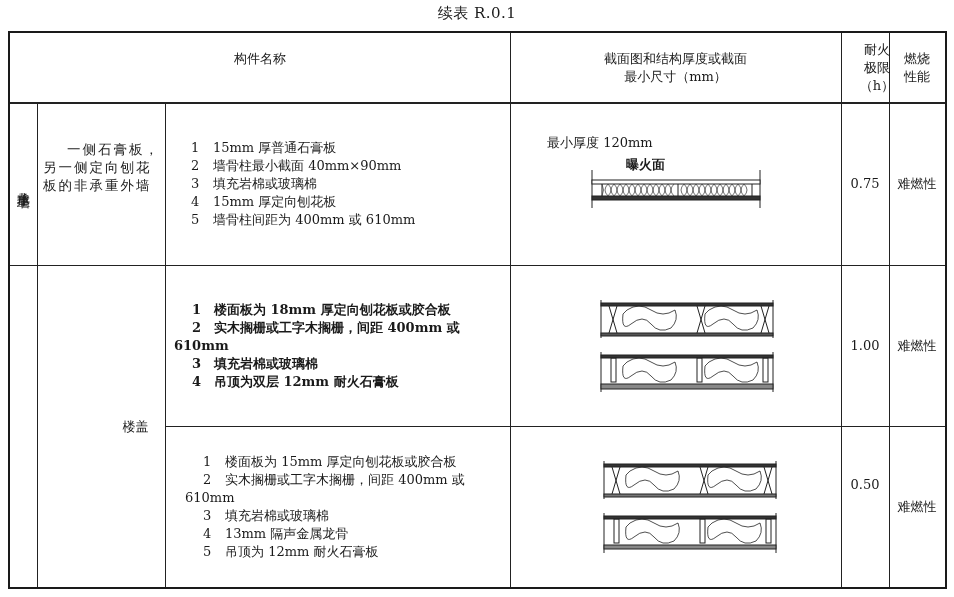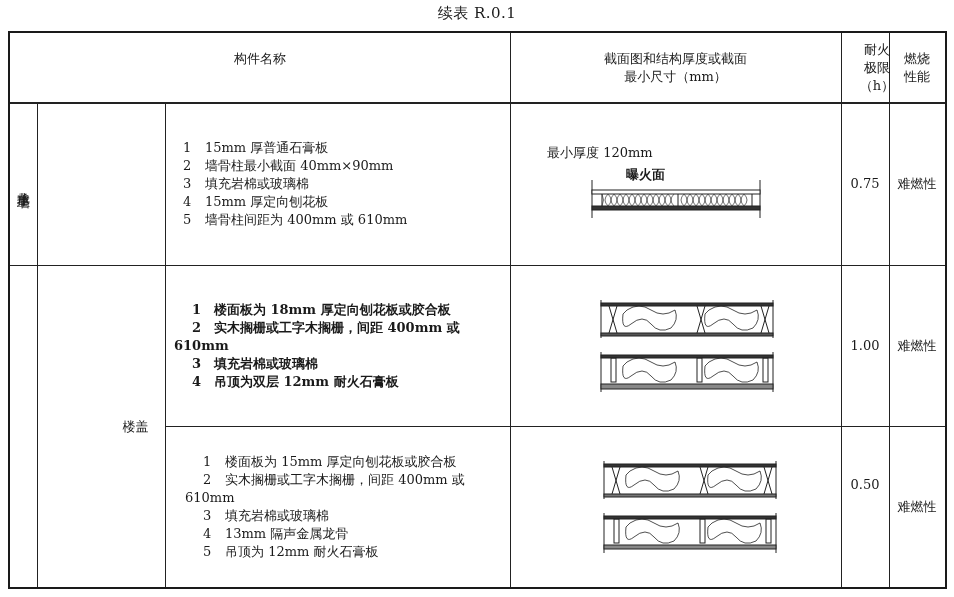--- a/index.html
+++ b/index.html
@@ -7,21 +7,21 @@
          font-family: "DejaVu Serif", "Liberation Serif", serif; color: #1a1a1a; }
   .caption { position: absolute; top: 4px; left: 0; width: 954px; text-align: center;
              font-size: 15px; letter-spacing: 0.5px; }
   .tbl { position: absolute; left: 8px; top: 31px; width: 939px; height: 558px;
          border: 2px solid #1a1a1a; box-sizing: border-box; }
   .cell { position: absolute; box-sizing: border-box; font-size: 13px; line-height: 17px; }
   .vl { position: absolute; top: 0; bottom: 0; width: 0; border-left: 1px solid #222; }
   .hl { position: absolute; height: 0; border-top: 1px solid #222; }
   .center { display: flex; align-items: center; justify-content: center; text-align: center; }
   .hdr-text { font-size: 13px; line-height: 18px; }
-  .desc { padding-right: 6px; display: flex; flex-direction: column; justify-content: center; }
+  .desc { padding-left: 8px; padding-right: 6px; display: flex; flex-direction: column; justify-content: center; }
   .desc-item { text-indent: 18px; font-size: 13px; line-height: 18px; }
   .desc-item .num { display: inline-block; width: 22px; text-indent: 0; }
   .vert { writing-mode: vertical-rl; text-orientation: upright; letter-spacing: 1px; font-size: 13px; }
   .diagram svg { display: block; }
   .small { font-size: 13px; }
 </style>
 </head>
 <body>
 
 <div class="caption">续表 R.0.1</div>
@@ -51,28 +51,31 @@
     <div>（h）</div>
   </div>
   <div class="cell center hdr-text" style="left:879px; top:0; width:56px; height:69px; flex-direction:column;">
     <div>燃烧</div>
     <div>性能</div>
   </div>
 
   <div class="cell center" style="left:0; top:69px; width:27px; height:163px;">
     <span class="vert">非承重墙</span>
   </div>
+  <div class="cell" style="left:27px; top:69px; width:128px; height:163px; display:flex; align-items:center; padding:0 4px 0 6px;">
+    <div style="text-indent:24px; font-size:13.5px; line-height:18px; letter-spacing:2px; margin-top:-34px;">一侧石膏板，另一侧定向刨花板的非承重外墙</div>
+  </div>
   <div class="cell desc" style="left:155px; top:69px; width:345px; height:163px;">
     <div class="desc-item"><span class="num">1</span><span>15mm 厚普通石膏板</span></div>
     <div class="desc-item"><span class="num">2</span><span>墙骨柱最小截面 40mm×90mm</span></div>
     <div class="desc-item"><span class="num">3</span><span>填充岩棉或玻璃棉</span></div>
     <div class="desc-item"><span class="num">4</span><span>15mm 厚定向刨花板</span></div>
     <div class="desc-item"><span class="num">5</span><span>墙骨柱间距为 400mm 或 610mm</span></div>
   </div>
-  <div class="cell diagram" style="left:500px; top:69px; width:331px; height:163px;">
+  <div class="cell diagram" style="left:500px; top:59px; width:331px; height:163px;">
     <div class="small" style="position:absolute; left:37px; top:42px;">最小厚度 120mm</div>
     <div style="position:absolute; left:116px; top:64px; font-size:13px; font-weight:bold;">曝火面</div>
     <svg style="position:absolute; left:80px; top:78px;" width="175" height="40" viewBox="0 0 175 40">
       <line x1="2" y1="0" x2="2" y2="38" stroke="#222" stroke-width="1"></line>
       <line x1="170" y1="0" x2="170" y2="38" stroke="#222" stroke-width="1"></line>
       <rect x="2" y="10" width="168" height="4" fill="#fff" stroke="#222" stroke-width="1"></rect>
       <rect x="2" y="26" width="168" height="4" fill="#333" stroke="#222" stroke-width="1"></rect>
       <line x1="12" y1="14" x2="12" y2="26" stroke="#222"></line>
       <line x1="88" y1="14" x2="88" y2="26" stroke="#222"></line>
       <line x1="162" y1="14" x2="162" y2="26" stroke="#222"></line>

